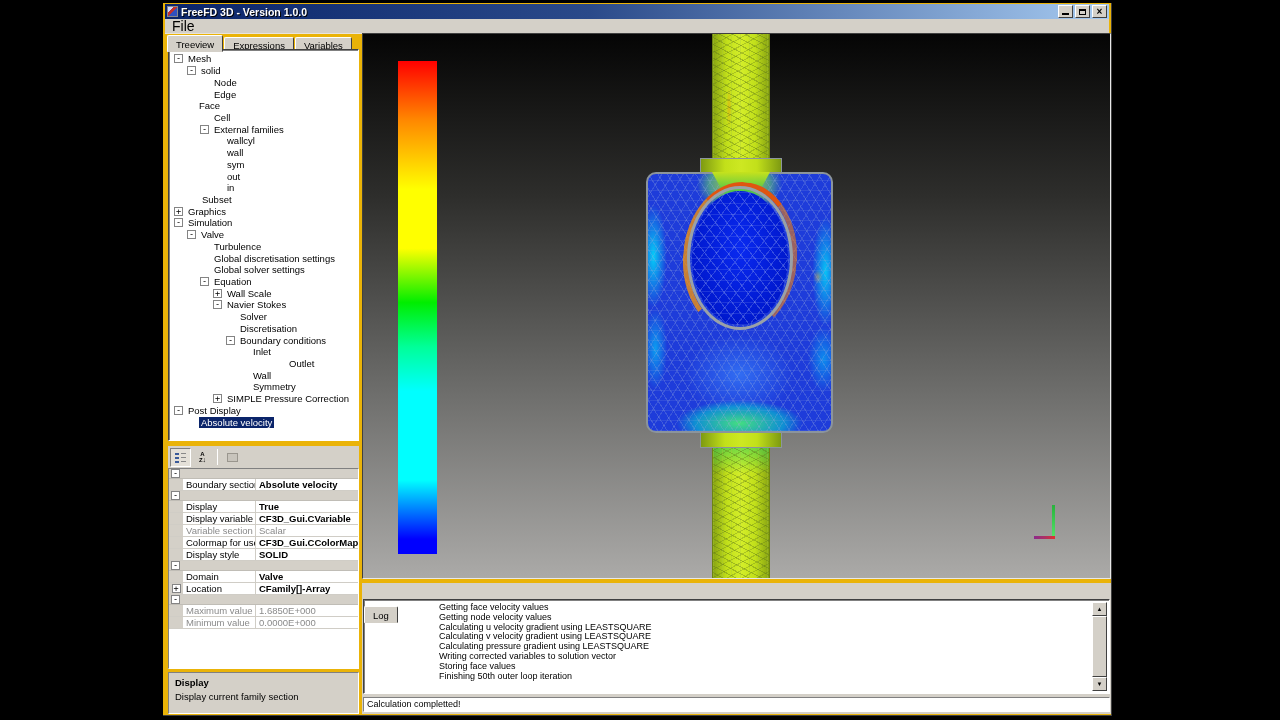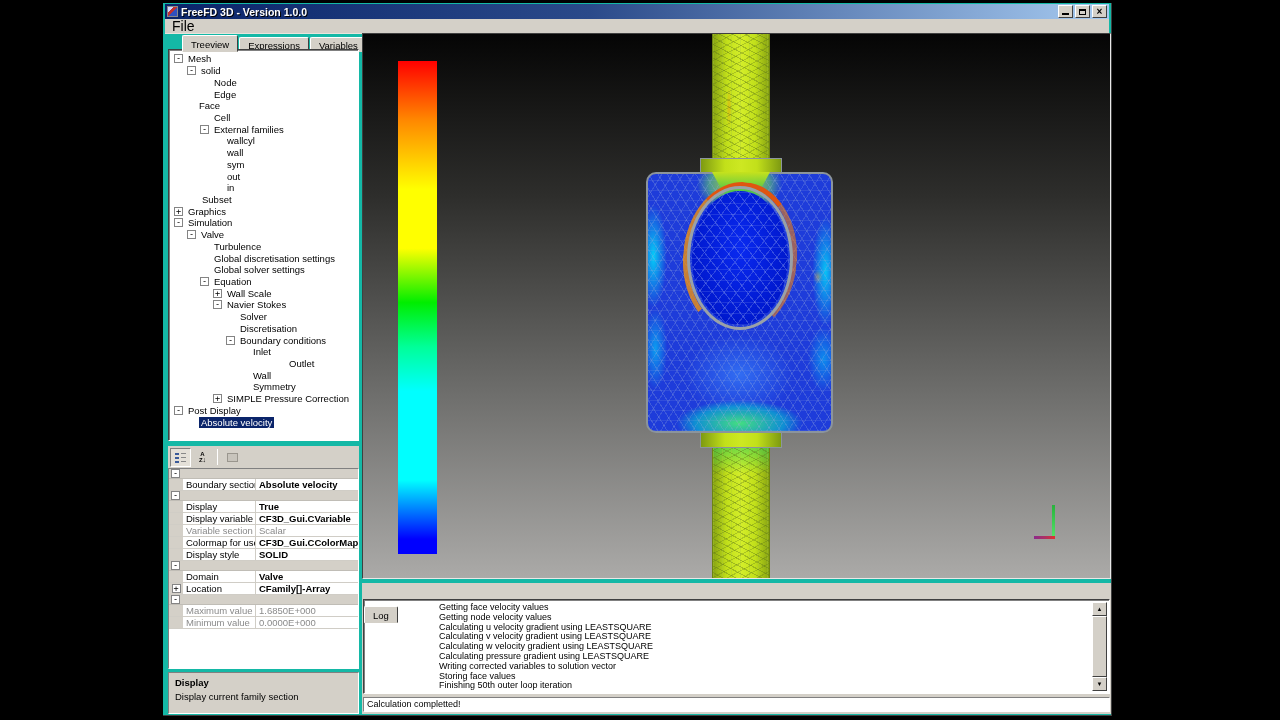--- a/index.html
+++ b/index.html
@@ -1,19 +1,19 @@
 <!DOCTYPE html>
 <html><head>
 <meta charset="utf-8">
 <style>
   * { box-sizing: border-box; margin: 0; padding: 0; }
   html,body { width:1280px; height:720px; background:#000; overflow:hidden;
     font-family:"Liberation Sans", sans-serif; }
   #app { position:absolute; left:163px; top:3px; width:949px; height:713px;
-    background:#14b8a6; border-right:1px solid #404040; border-bottom:1px solid #404040; }
+    background:#eab308; border-right:1px solid #404040; border-bottom:1px solid #404040; }
 
   
   .titlebar { position:absolute; left:2px; top:1px; right:2px; height:15px;
     background:linear-gradient(90deg,#0a246a 0%,#2a4a8a 45%,#a6caf0 100%);
     display:flex; align-items:center; padding-left:2px; }
   .app-icon { width:11px; height:11px; margin-right:3px; flex:0 0 auto;
     background:linear-gradient(135deg,#d0d8ff 0 30%,#c03030 30% 55%,#3050c0 55% 100%);
     border:1px solid #888; }
   .title-text { color:#fff; font-size:10.5px; font-weight:bold; white-space:nowrap;
     text-shadow:1px 1px 0 #000; flex:1 1 auto; }
@@ -25,21 +25,21 @@
   .win-btn .min-glyph { position:absolute; left:3px; right:3px; bottom:2px; height:2px; background:#000; }
   .win-btn .res-glyph { position:absolute; left:3px; top:3px; width:7px; height:6px; border:1px solid #000; border-top-width:2px; }
   .win-btn .close-glyph { font-size:10px; line-height:11px; display:block; }
 
   
   .menubar { position:absolute; left:2px; top:16px; right:2px; height:15px;
     background:#d4d0c8; display:flex; align-items:center; border-bottom:1px solid #e8e4dc; }
   .menu-item { font-size:14px; color:#000; padding:1px 7px; }
 
   
-  .left-tabs { position:absolute; left:19px; top:32px; display:flex; align-items:flex-end; height:17px; }
+  .left-tabs { position:absolute; left:4px; top:32px; display:flex; align-items:flex-end; height:17px; }
   .tab { font-size:9.5px; color:#000; background:#d4d0c8; padding:2px 8px 2px 8px;
     border:1px solid; border-color:#fff #404040 #d4d0c8 #fff; border-radius:2px 2px 0 0;
     margin-right:1px; height:15px; }
   .tab.active { height:17px; padding-top:3px; z-index:3; position:relative;
     border-bottom-color:#d4d0c8; }
 
   
   .tree-box { position:absolute; left:5px; top:46px; width:191px; height:392px;
     background:#fff; border:1px solid; border-color:#404040 #fff #fff #404040;
     box-shadow:inset 1px 1px 0 #808080; overflow:hidden; padding:3px 1px 1px 2px; }
@@ -452,21 +452,20 @@
     <div class="log-tabs">
       <div class="tab active">Log</div>
       <div class="tab">Message</div>
     </div>
     <div class="log-box">
       <div class="log-lines" id="log-lines">
           <div class="log-line">Getting face velocity values</div>
           <div class="log-line">Getting node velocity values</div>
           <div class="log-line">Calculating u velocity gradient using LEASTSQUARE</div>
           <div class="log-line">Calculating v velocity gradient using LEASTSQUARE</div>
-          <div class="log-line">Calculating w velocity gradient using LEASTSQUARE</div>
           <div class="log-line">Calculating pressure gradient using LEASTSQUARE</div>
           <div class="log-line">Writing corrected variables to solution vector</div>
           <div class="log-line">Storing face values</div>
           <div class="log-line">Finishing 50th outer loop iteration</div>
         </div>
       <div class="vscroll">
         <div class="scroll-btn scroll-up">▲</div>
         <div class="scroll-thumb"></div>
         <div class="scroll-btn scroll-down">▼</div>
       </div>

